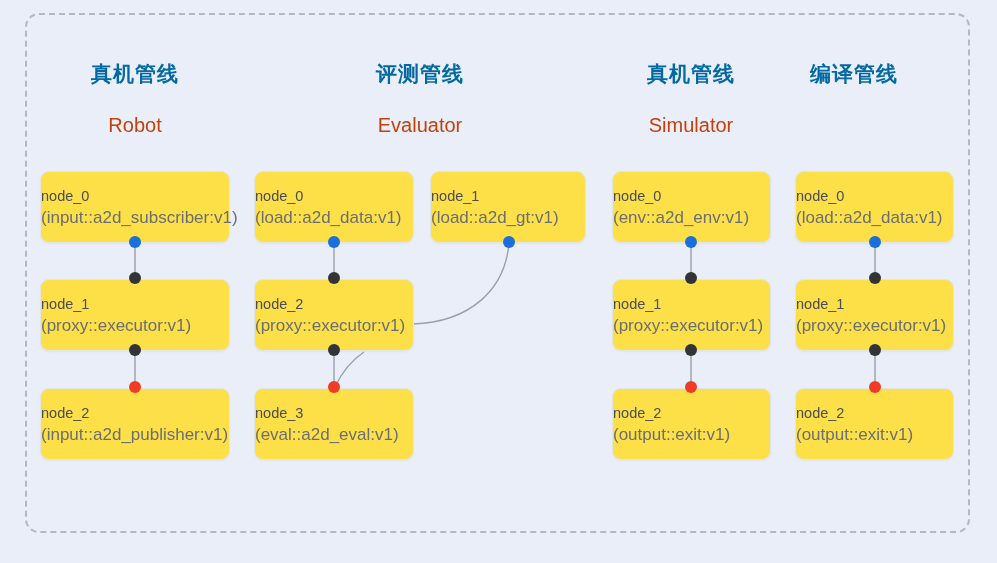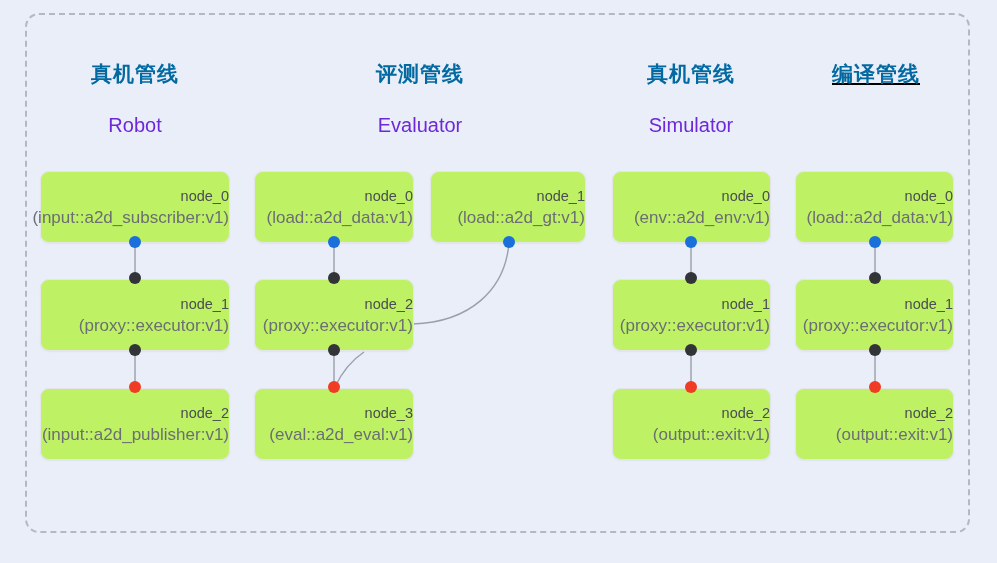--- a/index.html
+++ b/index.html
@@ -41,37 +41,37 @@
   .col-title {
     font-size: 21px;
     font-weight: bold;
     color: #0369a1;
     letter-spacing: 1px;
     line-height: 24px;
     white-space: nowrap;
   }
   .col-sub {
     font-size: 20px;
-    color: #6d28d9;
+    color: #c2410c;
     line-height: 24px;
     margin-top: 27px;
     white-space: nowrap;
     font-weight: normal;
   }
   
   .node {
     position: absolute;
-    background: #bef264;
+    background: #fde047;
     border: 1px solid #e3e5e9;
     border-radius: 9px;
     box-sizing: border-box;
     box-shadow: 0 1px 2px rgba(60,64,67,0.06);
     display: flex;
     flex-direction: column;
-    align-items: flex-end;
+    align-items: flex-start;
     justify-content: center;
   }
   .node-id {
     font-size: 14.5px;
     color: #4a4d52;
     line-height: 22px;
   }
   .node-kind {
     font-size: 17px;
     color: #6b6e73;
@@ -199,21 +199,21 @@
   </div>
   <div class="dot dot-black" style="left:685px; top:272px; width:12px; height:12px;"></div>
   <div class="dot dot-black" style="left:685px; top:344px; width:12px; height:12px;"></div>
 
   <div class="node" style="left:612px; top:388px; width:159px; height:72px;">
     <div class="node-id">node_2</div>
     <div class="node-kind">(output::exit:v1)</div>
   </div>
   <div class="dot dot-red" style="left:685px; top:381px; width:12px; height:12px;"></div>
 
-  <div class="col-head" style="left:786px; top:62px; width:180px;text-decoration:underline;">
+  <div class="col-head" style="left:764px; top:62px; width:180px;">
     <div class="col-title">编译管线</div>
   </div>
 
   <div class="node" style="left:795px; top:171px; width:159px; height:72px;">
     <div class="node-id">node_0</div>
     <div class="node-kind">(load::a2d_data:v1)</div>
   </div>
   <div class="dot dot-blue" style="left:869px; top:236px; width:12px; height:12px;"></div>
 
   <div class="node" style="left:795px; top:279px; width:159px; height:72px;">

